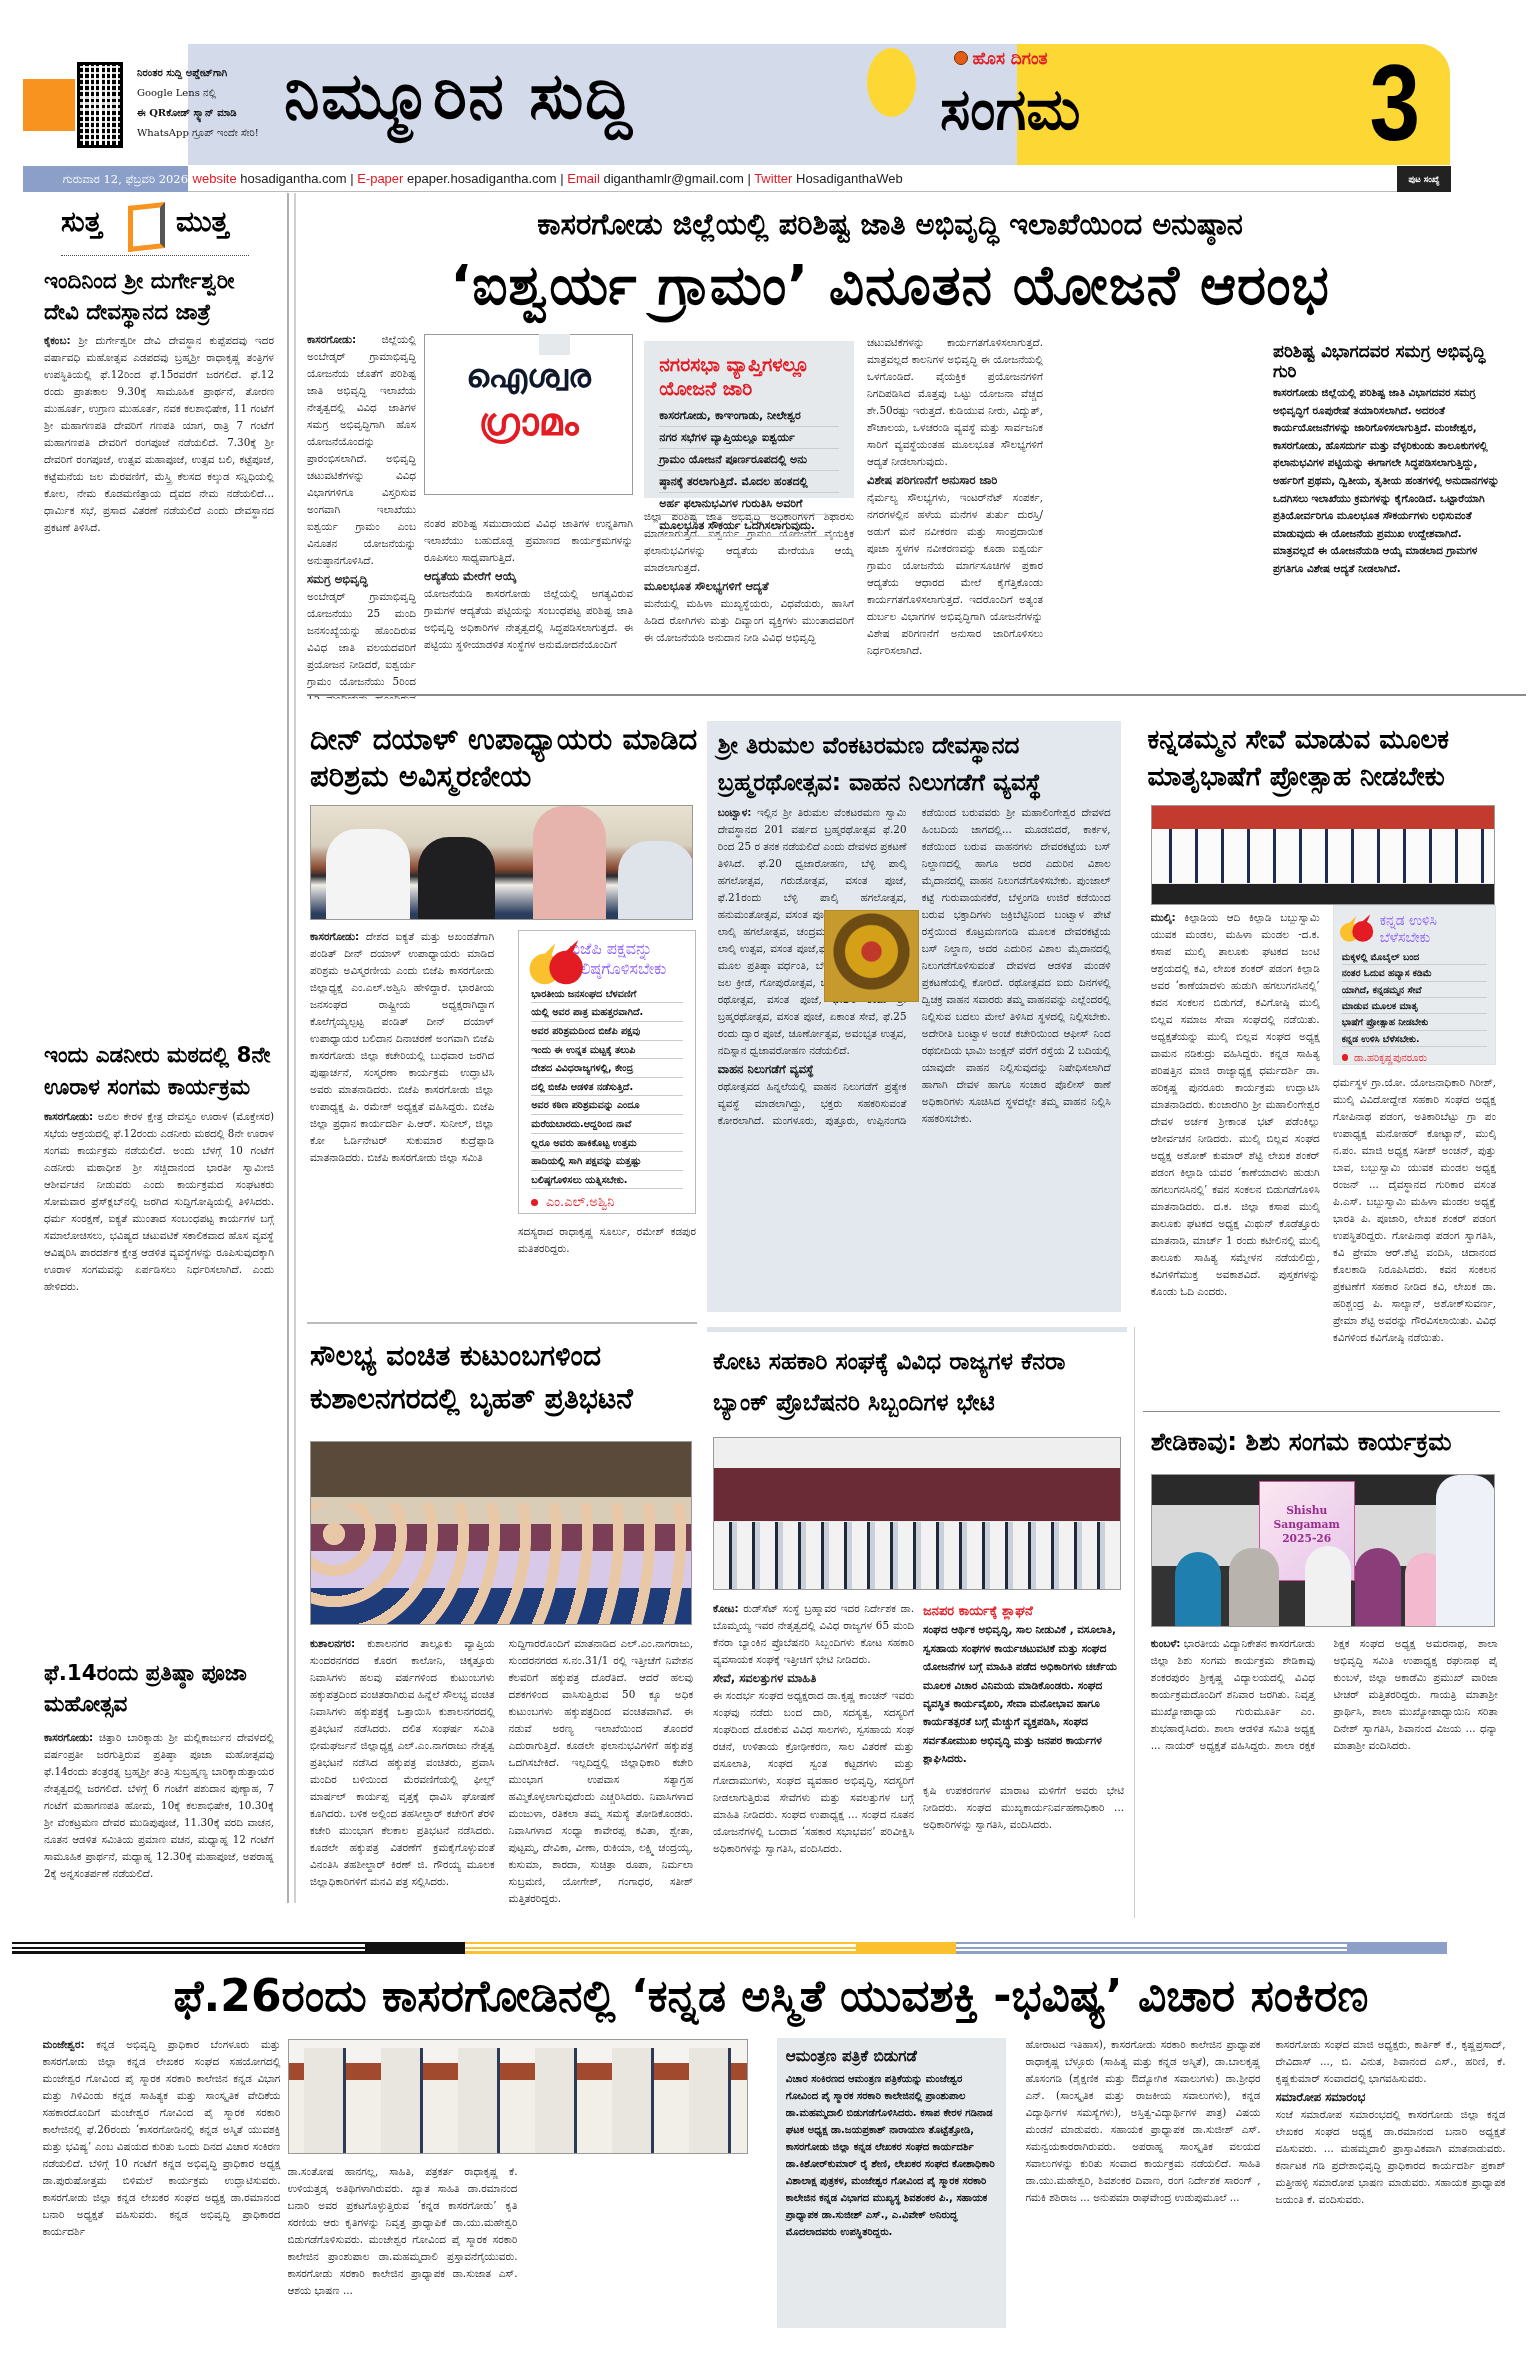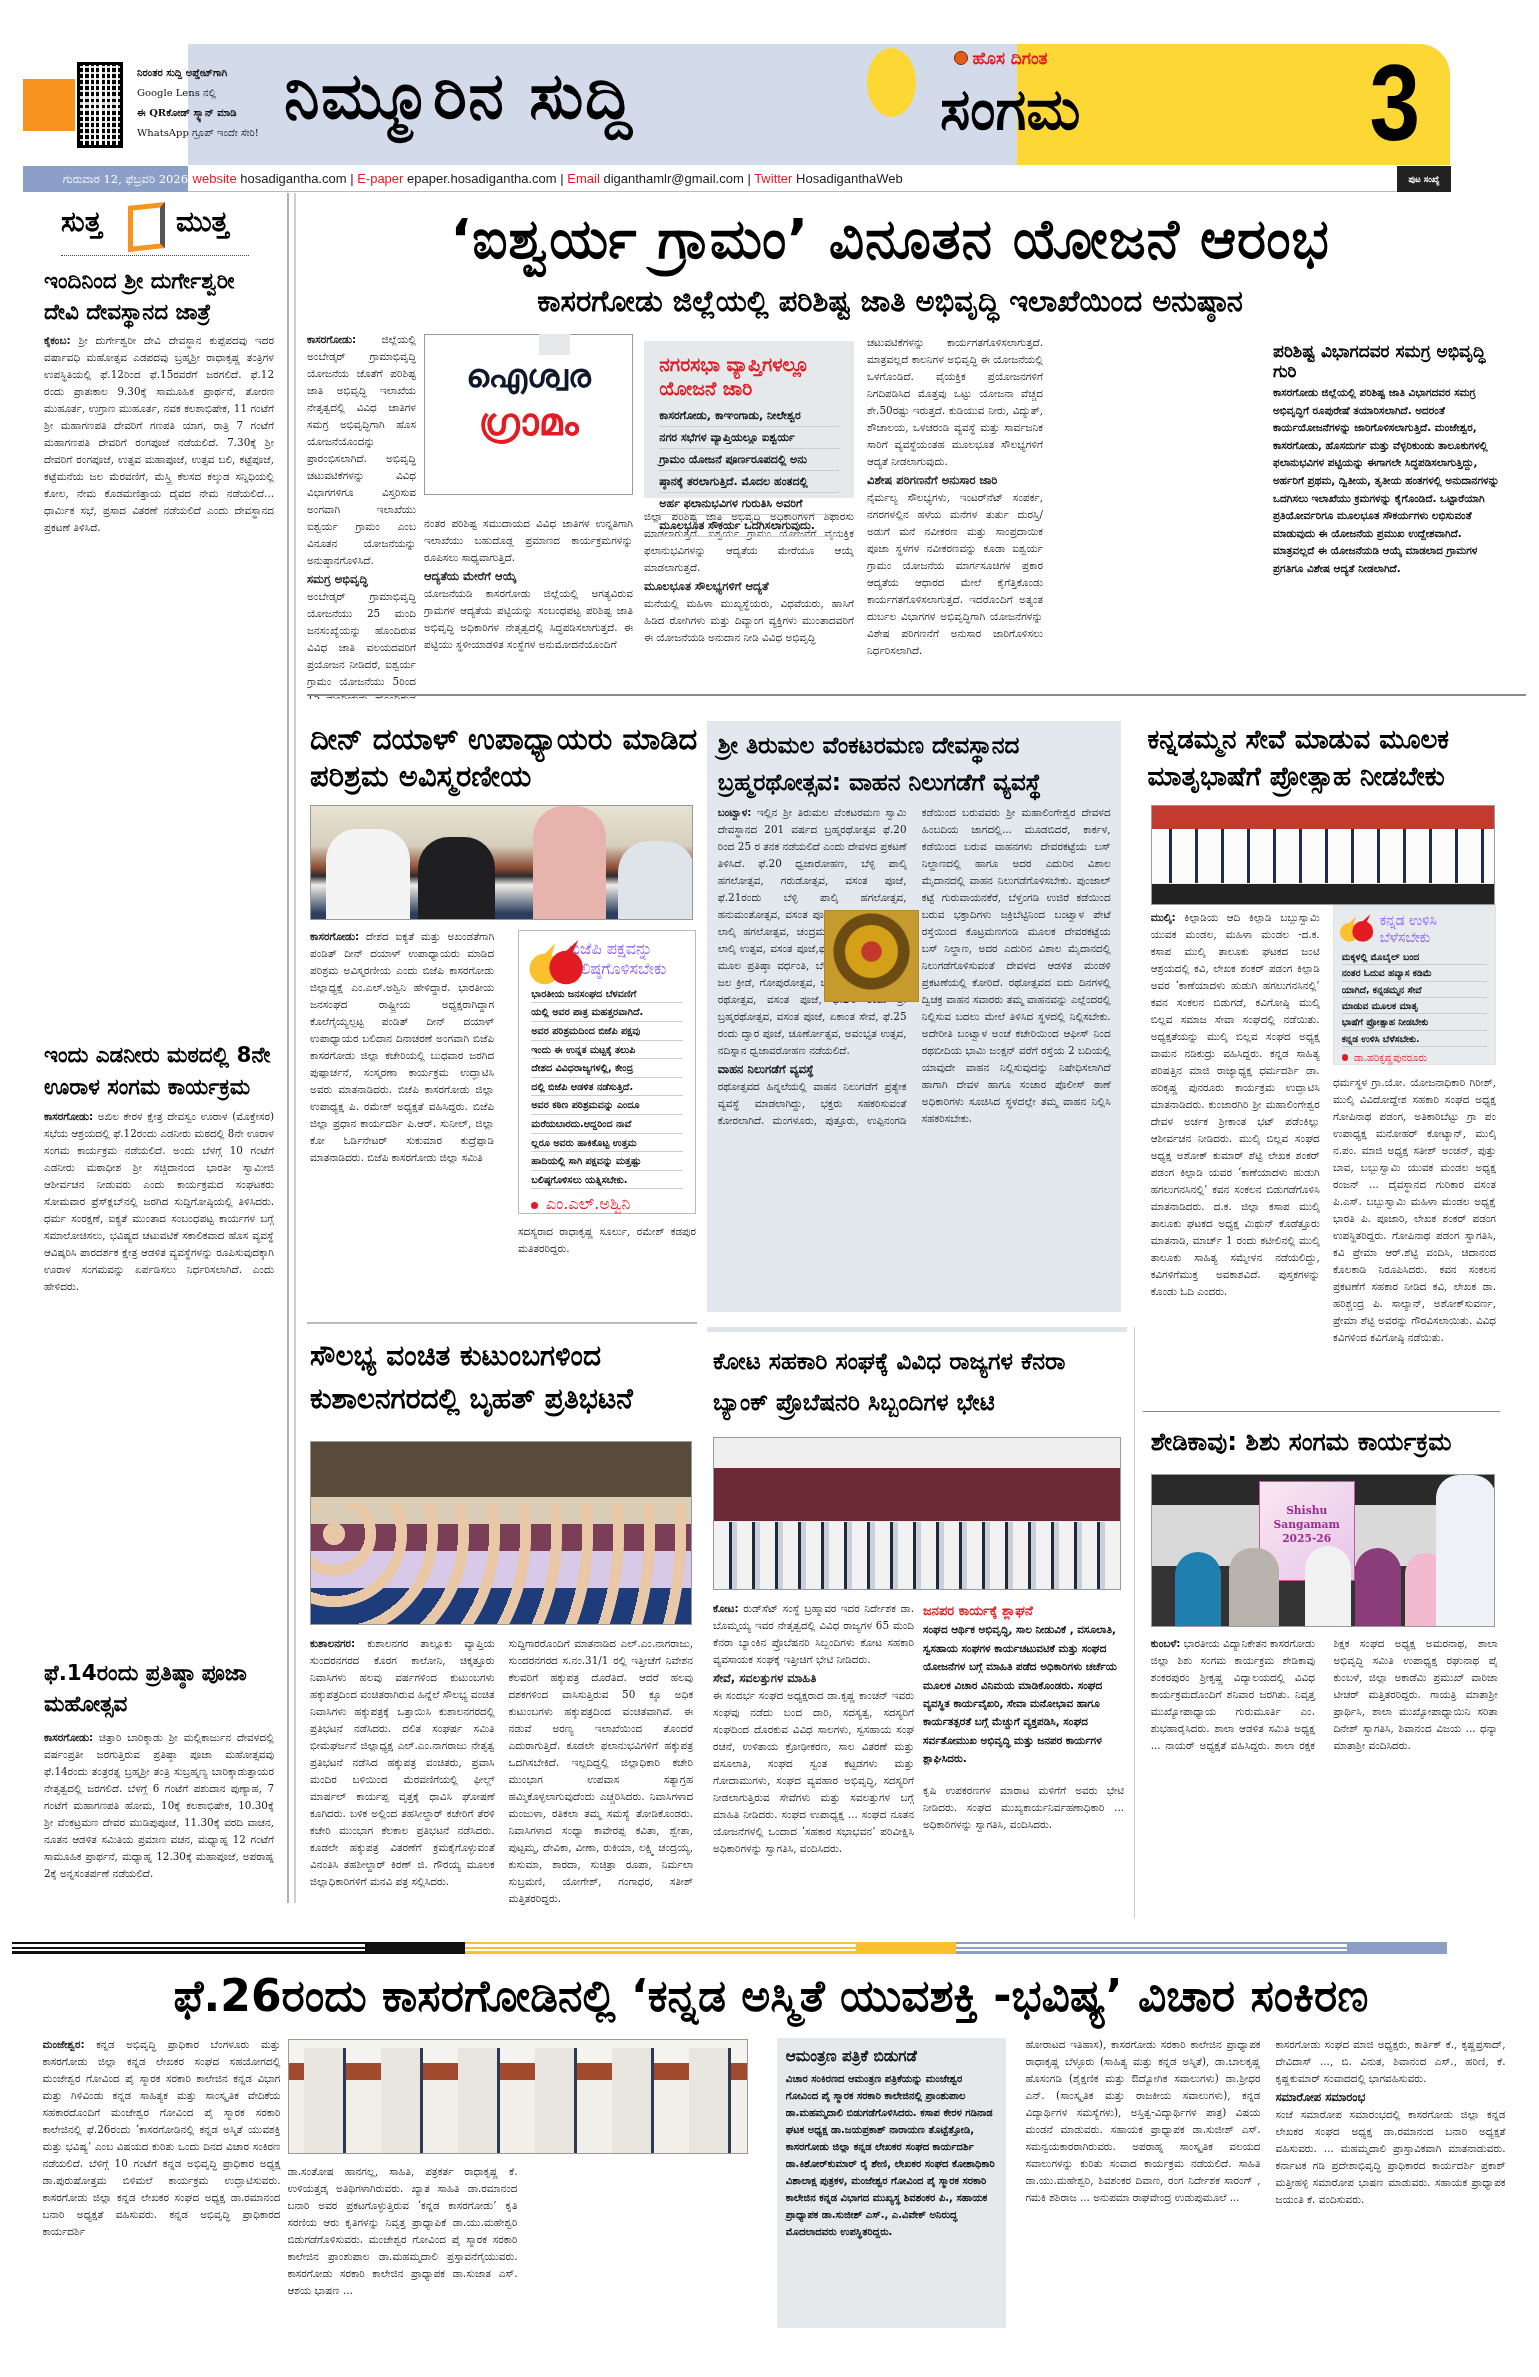--- a/index.html
+++ b/index.html
@@ -96,22 +96,22 @@
 
 <div class="abs" style="left:44px;top:1657px;width:230px">
   <h2 class="hl" style="font-size:21.5px;line-height:31px">ಫೆ.14ರಂದು ಪ್ರತಿಷ್ಠಾ ಪೂಜಾ ಮಹೋತ್ಸವ</h2>
   <p class="body-txt" style="margin-top:10px;height:192px;overflow:hidden">
     <b>ಕಾಸರಗೋಡು:</b>
     <span>ಚಿತ್ತಾರಿ ಬಾರಿಕ್ಕಾಡು ಶ್ರೀ ಮಲ್ಲಿಕಾರ್ಜುನ ದೇವಳದಲ್ಲಿ ವರ್ಷಂಪ್ರತೀ ಜರಗುತ್ತಿರುವ ಪ್ರತಿಷ್ಠಾ ಪೂಜಾ ಮಹೋತ್ಸವವು ಫೆ.14ರಂದು ತಂತ್ರರತ್ನ ಬ್ರಹ್ಮಶ್ರೀ ತಂತ್ರಿ ಸುಬ್ರಹ್ಮಣ್ಯ ಬಾರಿಕ್ಕಾಡುತ್ತಾಯರ ನೇತೃತ್ವದಲ್ಲಿ ಜರಗಲಿದೆ. ಬೆಳಗ್ಗೆ 6 ಗಂಟೆಗೆ ಪಶುದಾನ ಪುಣ್ಯಾಹ, 7 ಗಂಟೆಗೆ ಮಹಾಗಣಪತಿ ಹೋಮ, 10ಕ್ಕೆ ಕಲಶಾಭಿಷೇಕ, 10.30ಕ್ಕೆ ಶ್ರೀ ವೆಂಕಟ್ರಮಣ ದೇವರ ಮುಡಿಪುಪೂಜೆ, 11.30ಕ್ಕೆ ವರದಿ ವಾಚನ, ನೂತನ ಆಡಳಿತ ಸಮಿತಿಯ ಪ್ರಮಾಣ ವಚನ, ಮಧ್ಯಾಹ್ನ 12 ಗಂಟೆಗೆ ಸಾಮೂಹಿಕ ಪ್ರಾರ್ಥನೆ, ಮಧ್ಯಾಹ್ನ 12.30ಕ್ಕೆ ಮಹಾಪೂಜೆ, ಅಪರಾಹ್ನ 2ಕ್ಕೆ ಅನ್ನಸಂತರ್ಪಣೆ ನಡೆಯಲಿದೆ.</span>
   </p>
 </div>
 
 <div class="abs" style="left:307px;top:201px;width:1227px;height:506px">
+  <div class="hl" style="text-align:center;font-size:29px;line-height:46px;margin-left:-61px">ಕಾಸರಗೋಡು ಜಿಲ್ಲೆಯಲ್ಲಿ ಪರಿಶಿಷ್ಟ ಜಾತಿ ಅಭಿವೃದ್ಧಿ ಇಲಾಖೆಯಿಂದ ಅನುಷ್ಠಾನ</div>
   <div class="hl" style="text-align:center;font-size:55px;line-height:77px;margin-left:-61px;letter-spacing:0.8px">‘ಐಶ್ವರ್ಯ ಗ್ರಾಮಂ’ ವಿನೂತನ ಯೋಜನೆ ಆರಂಭ</div>
-  <div class="hl" style="text-align:center;font-size:29px;line-height:46px;margin-left:-61px">ಕಾಸರಗೋಡು ಜಿಲ್ಲೆಯಲ್ಲಿ ಪರಿಶಿಷ್ಟ ಜಾತಿ ಅಭಿವೃದ್ಧಿ ಇಲಾಖೆಯಿಂದ ಅನುಷ್ಠಾನ</div>
 
   <div class="abs" style="left: 117px; top: 133px; width: 209px; height: 161px; border: 0.8px solid rgb(153, 153, 153); background: rgb(255, 255, 255); text-align: center; overflow: hidden;">
     <div style="color:#0f172a;font-size:32px;font-weight:bold;margin-top:21.5px">ഐശ്വര</div>
     <div style="color:#e31b23;font-size:38px;font-weight:bold;line-height:54px">ഗ്രാമം</div>
   </div>
 
   <div class="abs body-txt" style="left:0;top:276px;width:107px;height:0.8px;overflow:hidden"></div>
 
   <div class="abs" style="left:0;top:130px;width:107px"></div>
 
@@ -191,21 +191,21 @@
       <span>ಅವರ ಪರಿಶ್ರಮದಿಂದ ಬಿಜೆಪಿ ಪಕ್ಷವು</span>
       <span>ಇಂದು ಈ ಉನ್ನತ ಮಟ್ಟಕ್ಕೆ ತಲುಪಿ</span>
       <span>ದೇಶದ ವಿವಿಧರಾಜ್ಯಗಳಲ್ಲಿ, ಕೇಂದ್ರ</span>
       <span>ದಲ್ಲಿ ಬಿಜೆಪಿ ಆಡಳಿತ ನಡೆಸುತ್ತಿದೆ.</span>
       <span>ಅವರ ಕಠಿಣ ಪರಿಶ್ರಮವನ್ನು ಎಂದೂ</span>
       <span>ಮರೆಯಬಾರದು.ಆದ್ದರಿಂದ ನಾವೆ</span>
       <span>ಲ್ಲರೂ ಅವರು ಹಾಕಿಕೊಟ್ಟ ಉತ್ತಮ</span>
       <span>ಹಾದಿಯಲ್ಲಿ ಸಾಗಿ ಪಕ್ಷವನ್ನು ಮತ್ತಷ್ಟು</span>
       <span>ಬಲಿಷ್ಠಗೊಳಿಸಲು ಯತ್ನಿಸಬೇಕು.</span>
     </div>
-    <div class="quote-author" style="font-size:16px"><span class="dot" style="width:7px;height:7px;margin-right:7.7px"></span><span>ಎಂ.ಎಲ್.ಅಶ್ವಿನಿ</span></div>
+    <div class="quote-author" style="font-size:13px"><span class="dot" style="width:7px;height:7px;margin-right:7.7px"></span><span>ಎಂ.ಎಲ್.ಅಶ್ವಿನಿ</span></div>
   </div>
   <p class="body-txt abs" style="left:211px;top:502px;width:178px;height:77px;overflow:hidden">ಸದಸ್ಯರಾದ ರಾಧಾಕೃಷ್ಣ ಸೂರ್ಲು, ರಮೇಶ್ ಕಡಪುರ ಮತಿತರರಿದ್ದರು.</p>
 </div>
 
 <div class="abs" style="left:707px;top:721px;width:414px;height:591px;background:#e3e8ee;padding:6.1px 10.7px">
   <h2 class="hl" style="font-size:23px;line-height:37px">ಶ್ರೀ ತಿರುಮಲ ವೆಂಕಟರಮಣ ದೇವಸ್ಥಾನದ ಬ್ರಹ್ಮರಥೋತ್ಸವ: ವಾಹನ ನಿಲುಗಡೆಗೆ ವ್ಯವಸ್ಥೆ</h2>
   <div class="abs" style="left:10.7px;top:83px;width:393px;height:499px;column-count:2;column-gap:15.3px">
     <p class="body-txt">
       <b>ಬಂಟ್ವಾಳ:</b>
       <span>ಇಲ್ಲಿನ ಶ್ರೀ ತಿರುಮಲ ವೆಂಕಟರಮಣ ಸ್ವಾಮಿ ದೇವಸ್ಥಾನದ 201 ವರ್ಷದ ಬ್ರಹ್ಮರಥೋತ್ಸವ ಫೆ.20 ರಿಂದ 25 ರ ತನಕ ನಡೆಯಲಿದೆ ಎಂದು ದೇವಳದ ಪ್ರಕಟಣೆ ತಿಳಿಸಿದೆ. ಫೆ.20 ಧ್ವಜಾರೋಹಣ, ಬೆಳ್ಳಿ ಪಾಲ್ಕಿ ಹಗಲೋತ್ಸವ, ಗರುಡೋತ್ಸವ, ವಸಂತ ಪೂಜೆ, ಫೆ.21ರಂದು ಬೆಳ್ಳಿ ಪಾಲ್ಕಿ ಹಗಲೋತ್ಸವ, ಹನುಮಂತೋತ್ಸವ, ವಸಂತ ಪೂಜೆ, ಫೆ.22 ರಂದು ಬೆಳ್ಳಿ ಲಾಲ್ಕಿ ಹಗಲೋತ್ಸವ, ಚಂದ್ರಮಂಡಲ ಉತ್ಸವ, ಮರದ ಲಾಲ್ಕಿ ಉತ್ಸವ, ವಸಂತ ಪೂಜೆ,ಫೆ.23 ರಂದು ಶ್ರೀ ದೇವರ ಮೂಲ ಪ್ರತಿಷ್ಠಾ ವರ್ಧಂತಿ, ಬೆಳ್ಳಿ ಪಾಲ್ಕಿ ಹಗಲೋತ್ಸವ, ಜಲ ಕ್ರೀಡೆ, ಗೋಪುರೋತ್ಸವ, ಬೆಳ್ಳಿ ಲಾಲ್ಕಿ ಉತ್ಸವ, ಬೆಳ್ಳಿ ರಥೋತ್ಸವ, ವಸಂತ ಪೂಜೆ, ಫೆ.24 ರಂದು ಶ್ರೀ ಬ್ರಹ್ಮರಥೋತ್ಸವ, ವಸಂತ ಪೂಜೆ, ಏಕಾಂತ ಸೇವೆ, ಫೆ.25 ರಂದು ದ್ವಾರ ಪೂಜೆ, ಚೂರ್ಣೋತ್ಸವ, ಅವಂಭೃತ ಉತ್ಸವ, ನದಿಸ್ನಾನ ಧ್ವಜಾವರೋಹಣ ನಡೆಯಲಿದೆ.</span>

